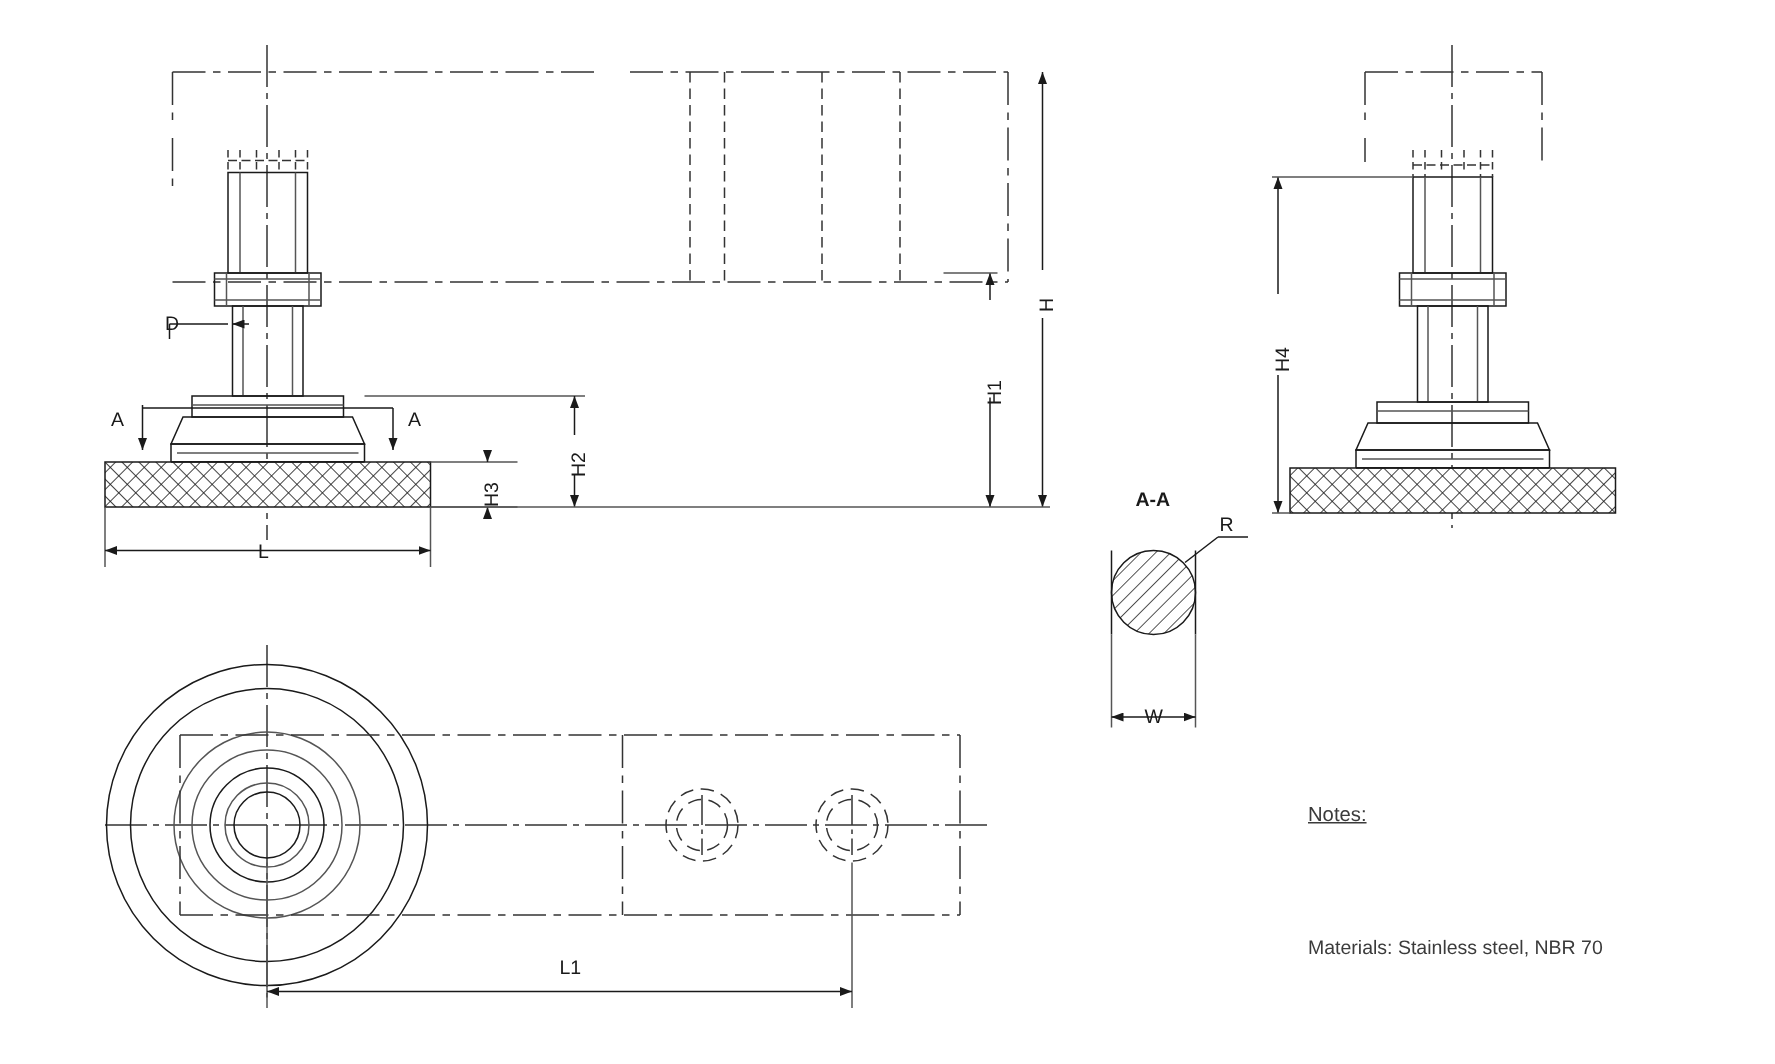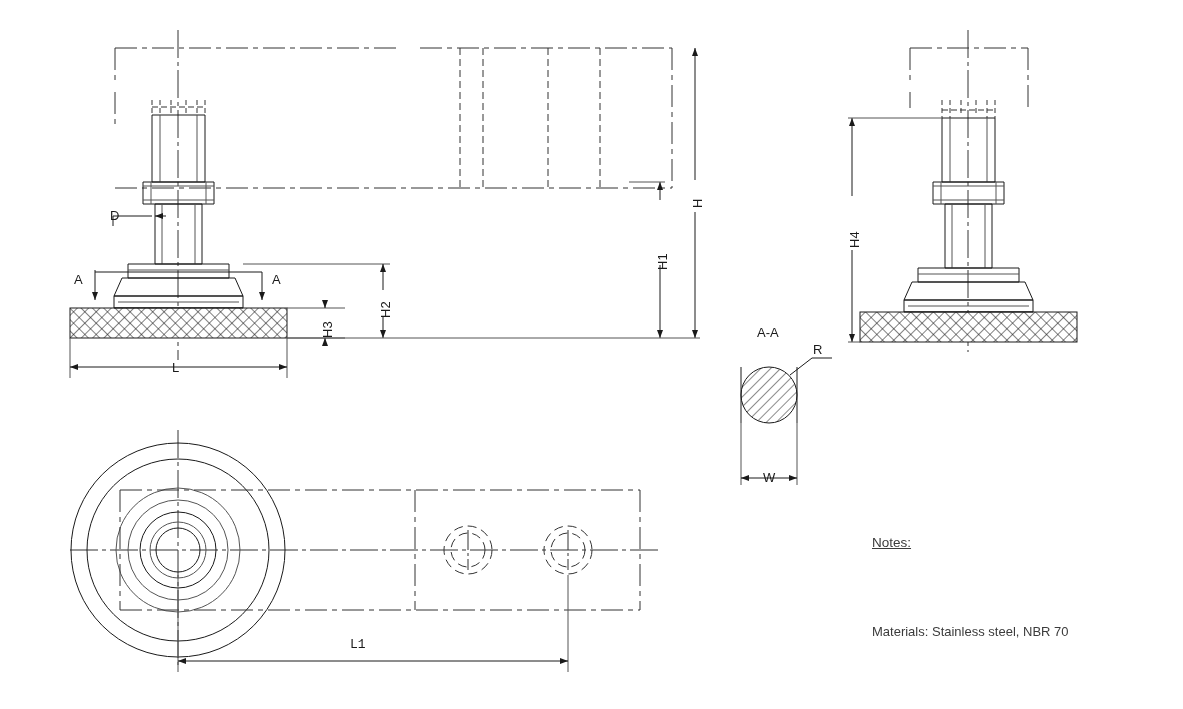--- a/index.html
+++ b/index.html
@@ -53,21 +53,21 @@
     color: #1a1a1a;
     font-size: 13px;
     font-family: "Liberation Sans", sans-serif;
     white-space: nowrap;
   }
   .vert {
     transform: rotate(-90deg);
     transform-origin: left top;
   }
   .bold {
-    font-weight: normal;
+    font-weight: bold;
   }
 </style>
 </head>
 <body>
 
 <div id="sheet">
 
   <svg width="1183" height="709" viewBox="0 0 1183 709">
     <defs>
       <pattern id="hatch" width="7" height="7" patternTransform="rotate(45)" patternUnits="userSpaceOnUse">
@@ -269,20 +269,20 @@
   <div class="dimlabel" style="left:272px; top:272px;">A</div>
   <div class="dimlabel" style="left:172px; top:360px;">L</div>
   <div class="dimlabel vert" style="left:320px; top:338px;">H3</div>
   <div class="dimlabel vert" style="left:378px; top:318px;">H2</div>
   <div class="dimlabel vert" style="left:655px; top:270px;">H1</div>
   <div class="dimlabel vert" style="left:690px; top:208px;">H</div>
   <div class="dimlabel vert" style="left:847px; top:248px;">H4</div>
   <div class="dimlabel bold" style="left:757px; top:325px;">A-A</div>
   <div class="dimlabel" style="left:813px; top:342px;">R</div>
   <div class="dimlabel" style="left:763px; top:470px;">W</div>
-  <div class="dimlabel" style="left:350px; top:637px;font-family:Liberation Mono, monospace;">L1</div>
+  <div class="dimlabel" style="left:373px; top:637px;">L1</div>
 
   <div class="notes">
     <div class="notes-line">Notes:</div>
   </div>
   <div class="materials">Materials: Stainless steel, NBR 70</div>
 
 </div>
 
 </body></html>

